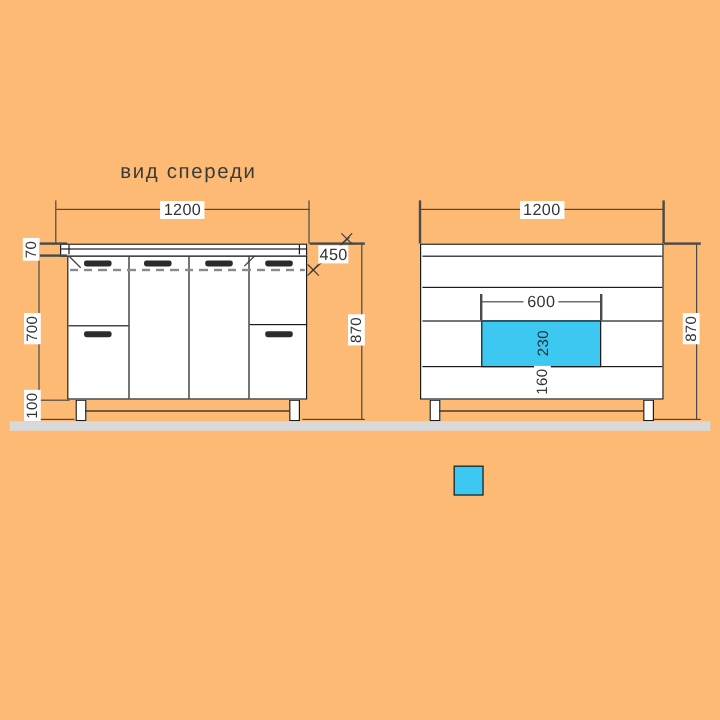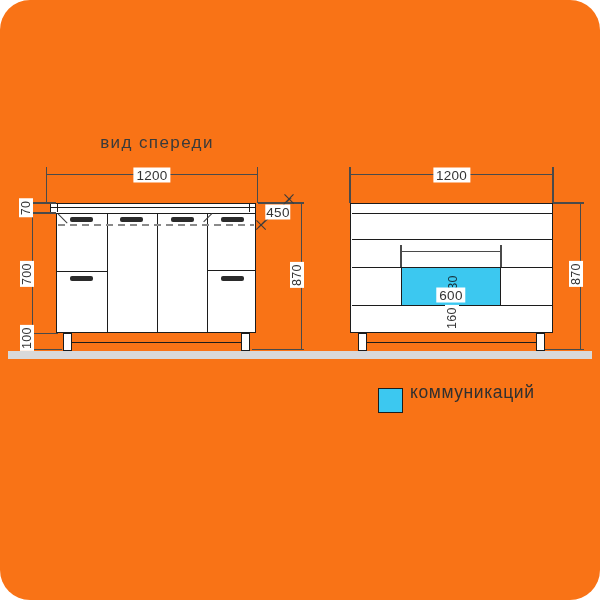--- a/index.html
+++ b/index.html
@@ -1,17 +1,17 @@
 <!DOCTYPE html>
 <html><head>
 <meta charset="utf-8">
 <style>
   html,body{margin:0;padding:0;background:#fff;}
-  .canvas{position:relative;width:600px;height:600px;background:#f97316;overflow:hidden;
-          font-family:"Liberation Sans", sans-serif;border-radius:30px;}
+  .canvas{position:relative;width:600px;height:600px;background:#fdba74;overflow:hidden;
+          font-family:"Liberation Sans", sans-serif;}
   .hline{position:absolute;background:#1c1c1c;height:1.4px;}
   .vline{position:absolute;background:#1c1c1c;width:1.4px;}
   .dimh{position:absolute;background:#4a4a4a;height:1.2px;}
   .dimv{position:absolute;background:#4a4a4a;width:1.2px;}
   .rect{position:absolute;border:1.8px solid #1c1c1c;background:#fff;box-sizing:border-box;}
   .handle{position:absolute;width:23px;height:5px;background:#2b2b2b;border-radius:2px;}
   .dashline{position:absolute;height:2px;
             background:repeating-linear-gradient(90deg,#8a8a8a 0 7px,transparent 7px 12px);}
   .dimtext{position:absolute;font-size:13.5px;color:#343434;background:#fff;padding:0 3px;
            transform:translate(-50%,-50%);white-space:nowrap;letter-spacing:0.3px;}
@@ -99,33 +99,32 @@
   <div class="hline" style="left:351.5px;top:238.6px;width:200px;height:1.2px;"></div>
   <div class="hline" style="left:351.5px;top:266.6px;width:200px;height:1.2px;"></div>
   <div class="hline" style="left:351.5px;top:304.6px;width:200px;height:1.2px;"></div>
 
   <div class="rect cyanfill" style="left: 401px; top: 266.5px; width: 100px; height: 39px; border-width: 1.6px; background: rgb(60, 200, 240);"></div>
   <div class="vdimtext onfill" style="left:453px;top:286px;">230</div>
 
   <div class="dimh" style="left:401px;top:250.6px;width:100px;"></div>
   <div class="dimv" style="left:400.4px;top:245px;height:22px;"></div>
   <div class="dimv" style="left:500.4px;top:245px;height:22px;"></div>
-  <div class="dimtext" style="left:451px;top:251px;margin-top:44px;">600</div>
+  <div class="dimtext" style="left:451px;top:251px;">600</div>
 
   <div class="vdimtext" style="left:452px;top:318px;">160</div>
 
   <div class="leg" style="left:357.5px;top:333px;"></div>
   <div class="leg" style="left:535.5px;top:333px;"></div>
   <div class="hline" style="left:366px;top:341.6px;width:170px;height:1.1px;"></div>
 
   <div class="dimv" style="left:579.6px;top:203px;height:147px;"></div>
   <div class="dimh" style="left:553px;top:202.4px;width:31px;"></div>
   <div class="dimh" style="left:545px;top:349px;width:39px;"></div>
   <div class="vdimtext" style="left:576px;top:274px;">870</div>
 
   <div class="floor" style="left: 8px; top: 351px; width: 584px; height: 8px; background: rgb(217, 217, 217);"></div>
 
   <div class="rect cyanfill" style="left: 378px; top: 388px; width: 25px; height: 25px; border-width: 1.6px; background: rgb(60, 200, 240);"></div>
   <div class="legendtext" style="left:410px;top:382px;">
-    <span style="display:block;">коммуникаций</span>
   </div>
 
 </div>
 
 </body></html>

